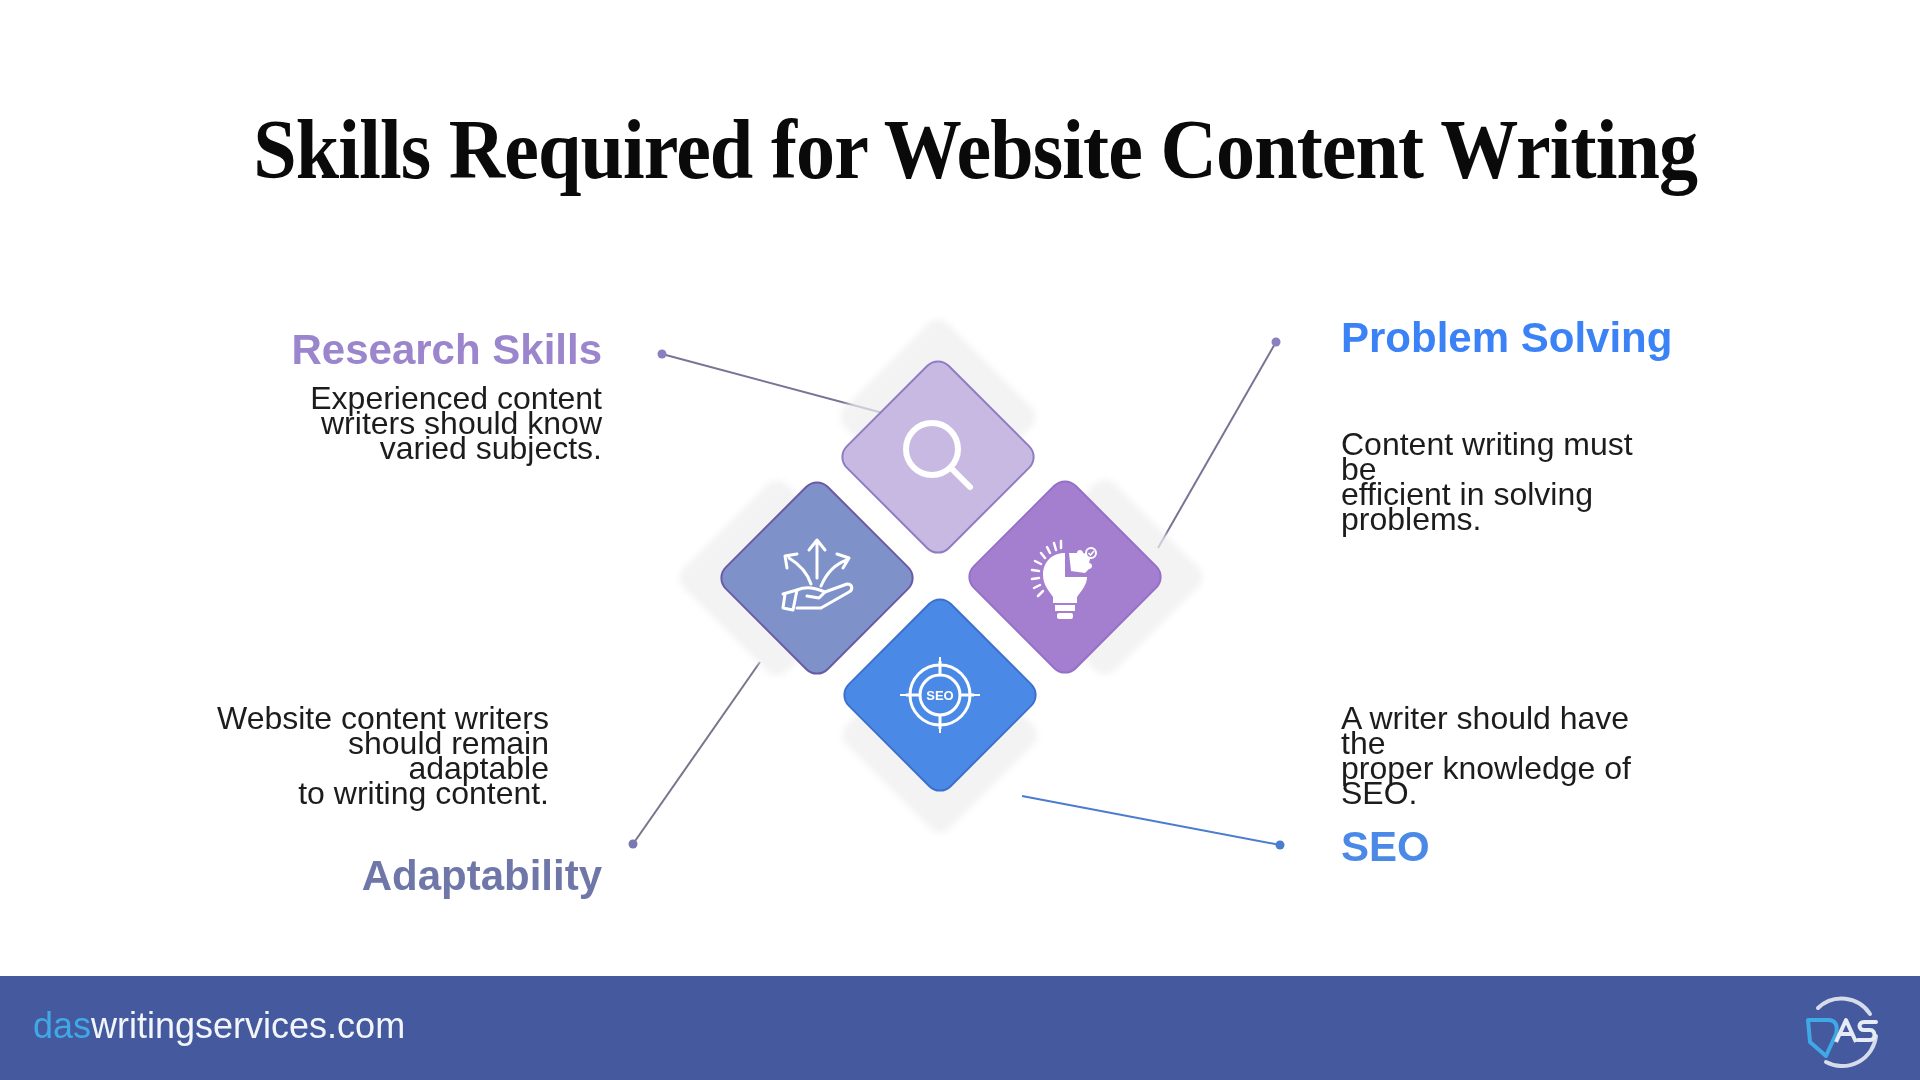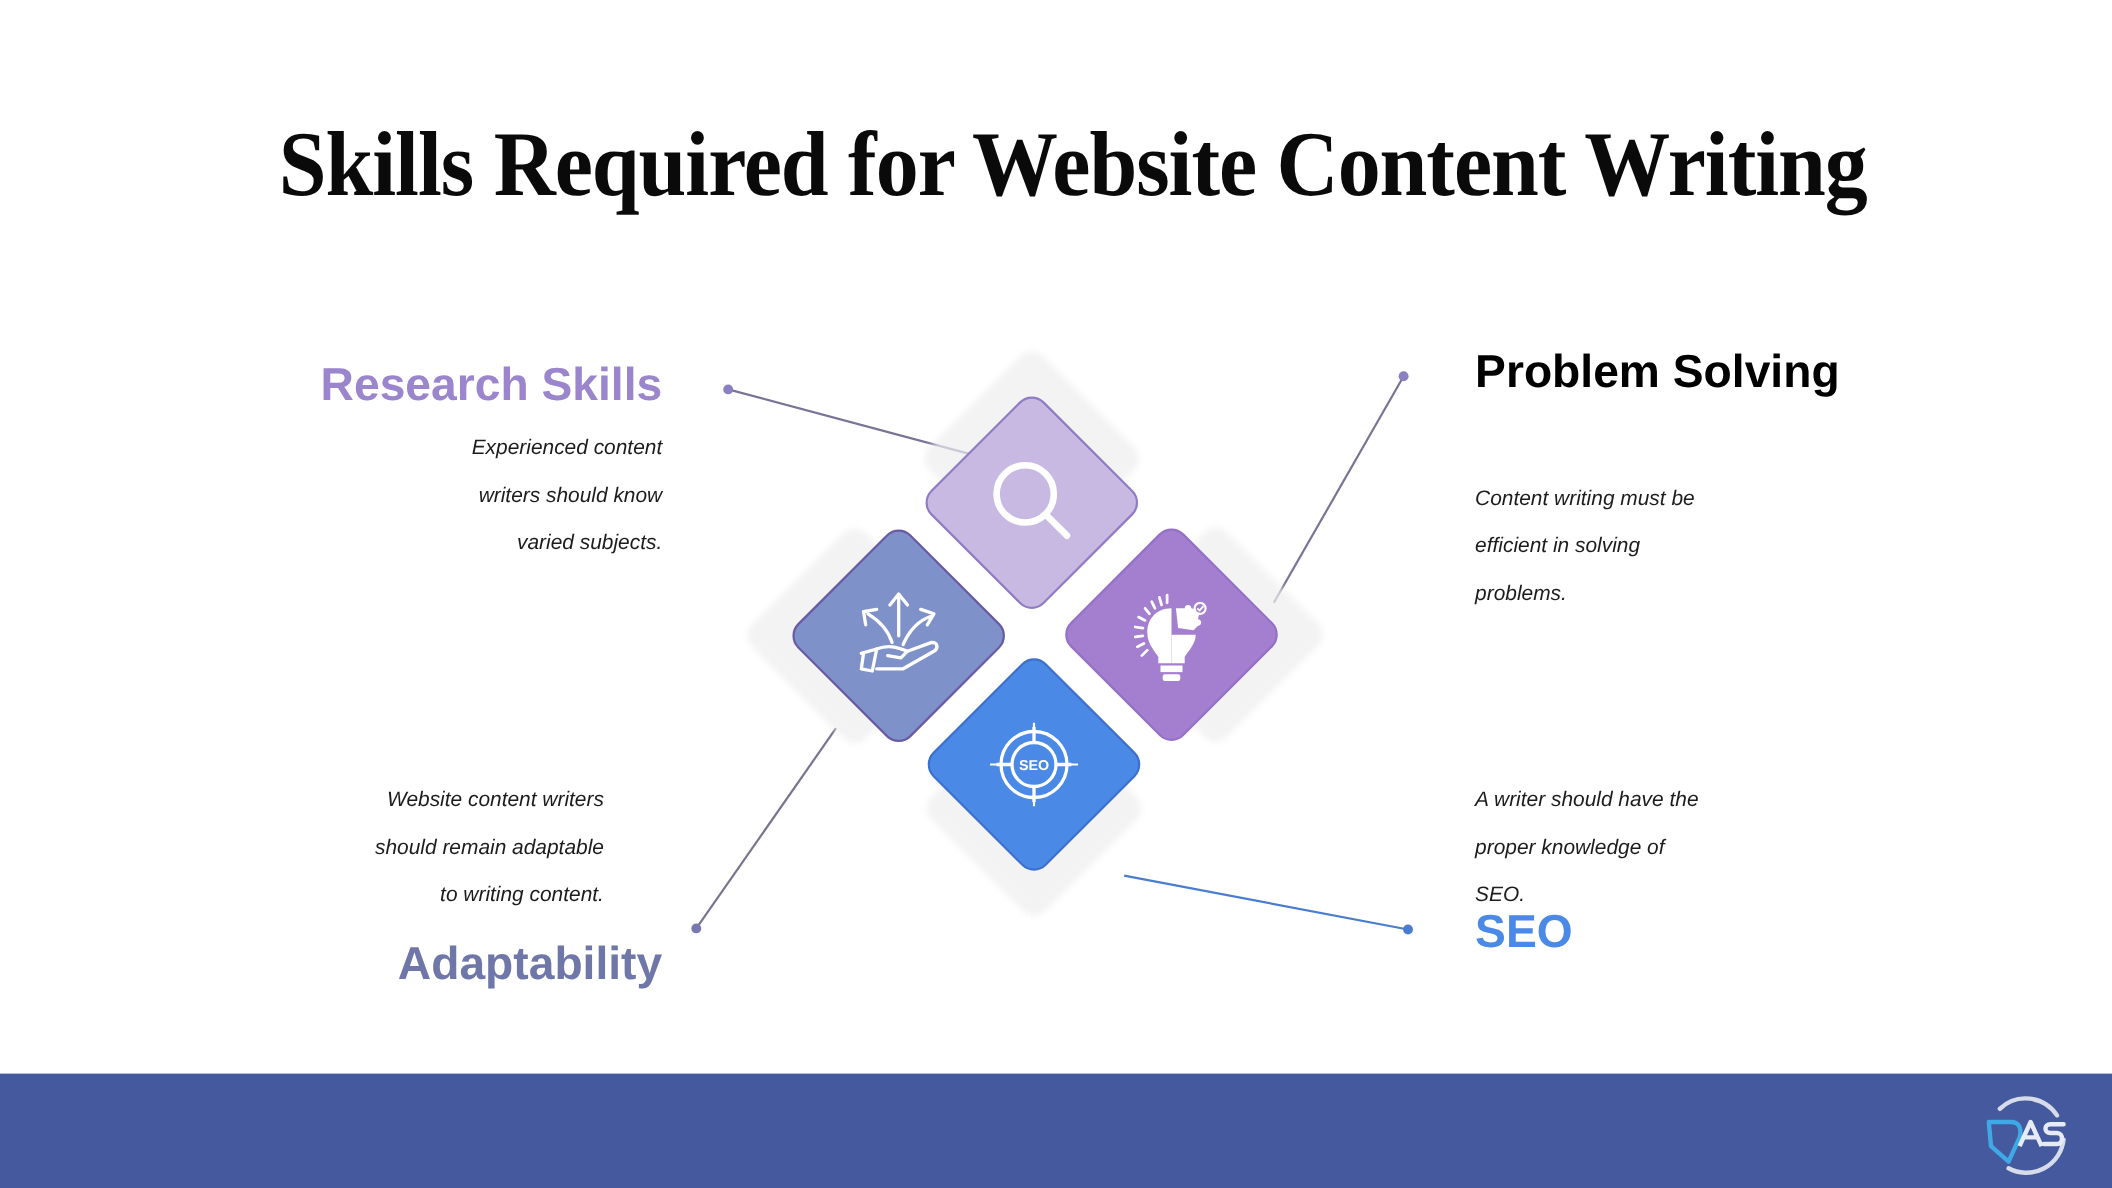--- a/index.html
+++ b/index.html
@@ -7,21 +7,21 @@
     body { position: relative; font-family: "Liberation Sans", "DejaVu Sans", sans-serif; color: #1a1a1a; }
 
     .title {
       position: absolute; left: 0; top: 100px; width: 1920px; text-align: center;
       font-family: "Liberation Serif", "DejaVu Serif", serif; font-weight: bold;
       font-size: 84px; line-height: 100px; color: #0a0a0a; letter-spacing: -1px; padding-left: 30px;
     }
     .title span { display: inline-block; transform: scaleX(0.93); transform-origin: center; }
 
     .heading { position: absolute; font-weight: bold; font-size: 42px; line-height: 44px; white-space: nowrap; }
-    .body-text { position: absolute; font-size: 19px; line-height: 43px; color: #1c1c1c; white-space: pre-line; font-style: italic; }
+    .body-text { position: absolute; font-size: 32px; line-height: 25px; color: #1c1c1c; white-space: pre-line; }
     .right-align { text-align: right; }
 
     #h-research { right: 1318px; top: 328px; }
     #b-research { right: 1318px; top: 386px; width: 320px; }
     #h-problem { left: 1341px; top: 316px; }
     #b-problem { left: 1341px; top: 386px; width: 330px; margin-top: 46px; }
     #b-adapt { right: 1371px; top: 706px; width: 340px; }
     #h-adapt { right: 1318px; top: 825px; margin-top: 29px; }
     #b-seo { left: 1341px; top: 706px; width: 330px; }
     #h-seo { left: 1341px; top: 825px; }
@@ -84,21 +84,21 @@
     <line x1="1022" y1="796" x2="1280" y2="845" stroke="#4a7cd0" stroke-width="2"></line>
     <circle cx="1280" cy="845" r="4.5" fill="#4a7cd0"></circle>
   </g>
 </svg>
 
 <div class="heading right-align" id="h-research" style="color:#9b85cc">Research Skills</div>
 <div class="body-text right-align" id="b-research">Experienced content
 writers should know
 varied subjects.</div>
 
-<div class="heading" id="h-problem" style="color:#000000">Problem Solving</div>
+<div class="heading" id="h-problem" style="color:#3b82f6">Problem Solving</div>
 <div class="body-text" id="b-problem">Content writing must be
 efficient in solving
 problems.</div>
 
 <div class="body-text right-align" id="b-adapt">Website content writers
 should remain adaptable
 to writing content.</div>
 <div class="heading right-align" id="h-adapt" style="color:#6e77a8">Adaptability</div>
 
 <div class="body-text" id="b-seo">A writer should have the
@@ -165,20 +165,21 @@
       <line x1="70" y1="50" x2="84" y2="50"></line>
     <line x1="50" y1="12" x2="50" y2="20" stroke-width="2"></line>
       <line x1="50" y1="80" x2="50" y2="88" stroke-width="2"></line>
     <line x1="10" y1="50" x2="20" y2="50" stroke-width="2"></line>
       <line x1="80" y1="50" x2="90" y2="50" stroke-width="2"></line>
     <text x="50" y="55" text-anchor="middle" fill="#ffffff" stroke="none" font-family="Liberation Sans, sans-serif" font-weight="bold" font-size="13">SEO</text>
   </svg>
 </div>
 
 <div class="footer">
+  <div class="footer-url"><span class="accent">das</span><span>writingservices.com</span></div>
   <svg class="logo" viewBox="0 0 88 88">
     <path d="M20 22 A34 34 0 0 1 72 28" fill="none" stroke="#d6dcea" stroke-width="4" stroke-linecap="round"></path>
     <path d="M78 50 A34 34 0 0 1 28 76" fill="none" stroke="#d6dcea" stroke-width="4" stroke-linecap="round"></path>
     <path d="M10 34 L30 34 C38 34 40 40 38 48 L28 70 L12 56 Z" fill="none" stroke="#3fa9e6" stroke-width="4" stroke-linejoin="round"></path>
     <path d="M38 56 L48 34 L58 56 M42 48 L54 48" fill="none" stroke="#e6ebf5" stroke-width="4" stroke-linejoin="round"></path>
     <path d="M78 36 L66 36 C60 36 60 44 66 44 L72 44 C78 44 78 54 72 54 L60 54" fill="none" stroke="#e6ebf5" stroke-width="4" stroke-linecap="round"></path>
   </svg>
 </div>
 
 </body></html>

